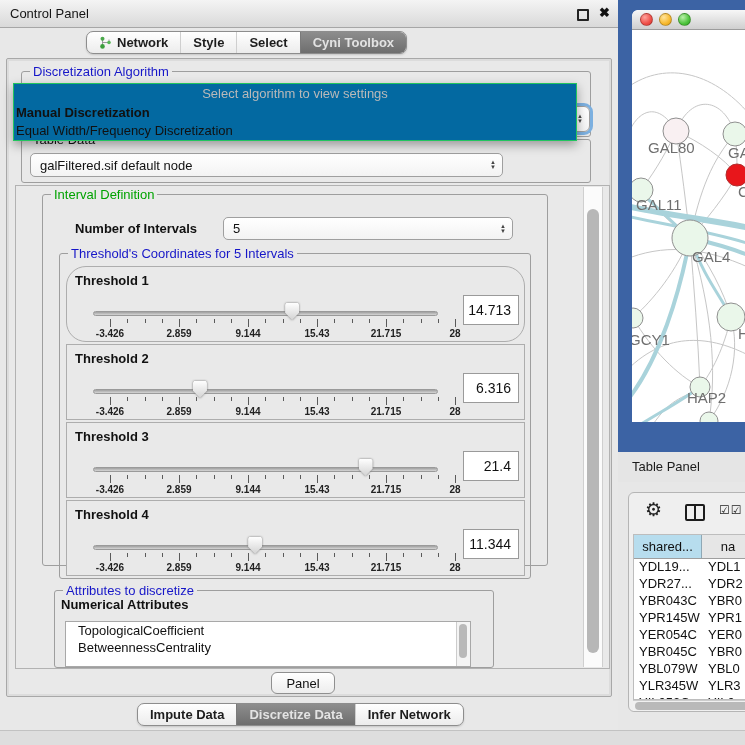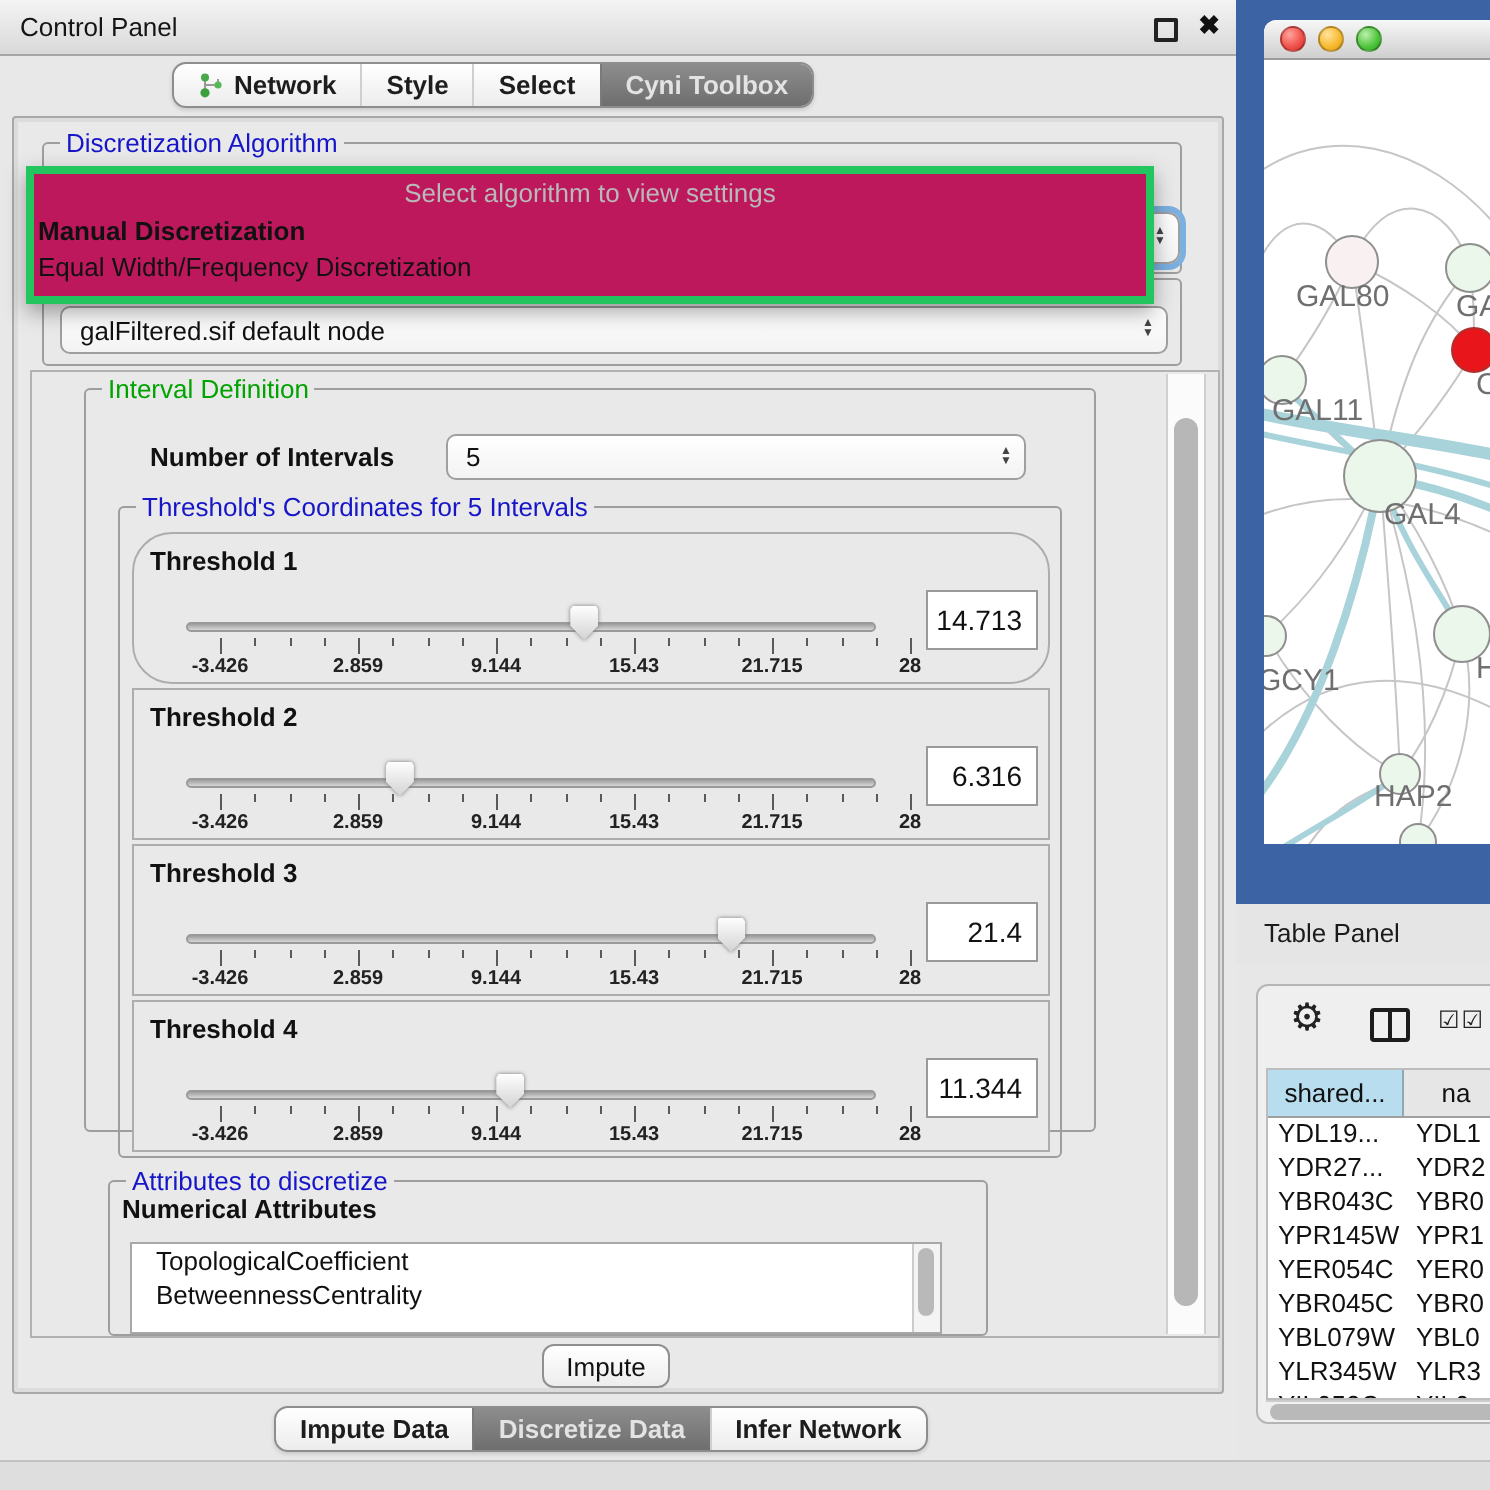--- a/index.html
+++ b/index.html
@@ -27,27 +27,27 @@
   .glabel{position:absolute;top:-8px;left:8px;background:#e9e9e9;padding:0 3px;font-size:13px;white-space:nowrap}
   .green{color:#00a300}.blue{color:#1616c8}
   .combo{position:absolute;background:linear-gradient(#ffffff,#f3f3f3);border:1px solid #9f9f9f;
       border-radius:5px;font-size:13px;display:flex;align-items:center;padding:0 20px 0 9px;box-sizing:border-box}
   .stepper{position:absolute;right:6px;top:50%;transform:translateY(-50%);display:flex;flex-direction:column;
       font-size:6px;line-height:5px;color:#444}
   #algo-grp{left:14px;top:12px;width:570px;height:66px}
   #algo-combo{left:8px;top:34px;width:560px;height:26px;border-radius:6px;
       box-shadow:0 0 0 3px #7cb0e0}
   
-  #popup{position:absolute;left:13px;top:83px;width:564px;height:69px;background:#be185d;
-      border:4px solid #22c55e;box-shadow:0 4px 10px rgba(0,0,0,.35);z-index:50;box-sizing:border-box}
+  #popup{position:absolute;left:13px;top:83px;width:564px;height:58px;background:#0369a1;
+      border:1px solid #22c55e;box-shadow:0 4px 10px rgba(0,0,0,.35);z-index:50;box-sizing:border-box}
   #popup-placeholder{height:17px;padding-top:2px;text-align:center;color:#b9b9b9;font-size:13px}
   .popup-opt{height:18px;padding-left:2px;font-size:13px;display:flex;align-items:center}
   .popup-opt.bold{font-weight:bold}
   #td-grp{left:14px;top:80px;width:570px;height:44px}
-  #td-combo{left:8px;top:13px;width:554px;height:24px}
+  #td-combo{left:8px;top:13px;width:473px;height:24px}
   #scroll-area{position:absolute;left:8px;top:126px;width:595px;height:484px;border:1px solid #b2b2b2;
       background:#e9e9e9;box-sizing:border-box}
   #vtrack{position:absolute;right:6px;top:1px;bottom:1px;width:20px;background:#fbfbfb;
       border-left:1px solid #cfcfcf;border-right:1px solid #cfcfcf;box-sizing:border-box}
   #vthumb{position:absolute;left:3px;top:22px;bottom:14px;width:12px;background:#b7b7b7;border-radius:7px}
   #int-grp{left:26px;top:8px;width:506px;height:372px}
   #noi-label{position:absolute;left:32px;top:26px;font-size:13px;font-weight:bold}
   #noi-combo{left:180px;top:22px;width:290px;height:23px}
   #thr-grp{left:16px;top:58px;width:472px;height:326px}
   .tpanel{position:absolute;left:6px;width:459px;height:76px;border:1px solid #adadad;background:#e9e9e9;box-sizing:border-box}
@@ -329,21 +329,21 @@
             <div class="attr-item">TopologicalCoefficient</div>
             <div class="attr-item">BetweennessCentrality</div>
           </div>
       </div>
 
       <div id="vtrack">
         <div id="vthumb"></div>
       </div>
     </div>
 
-    <div id="apply-btn">Impute</div>
+    <div id="apply-btn">Panel</div>
   </div>
 
   <div id="tabs-bottom" class="tabbar">
       <div class="tab">
         <span>Impute Data</span>
       </div>
       <div class="tab sel">
         <span>Discretize Data</span>
       </div>
       <div class="tab">

